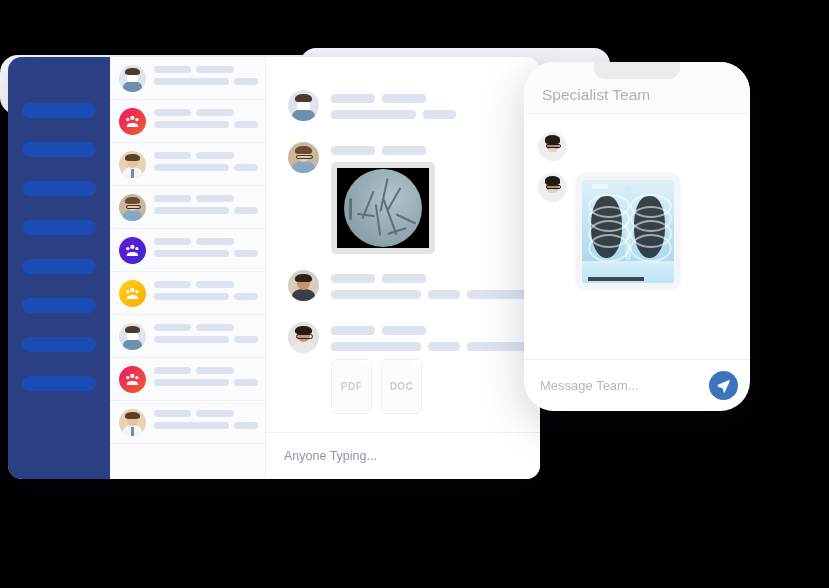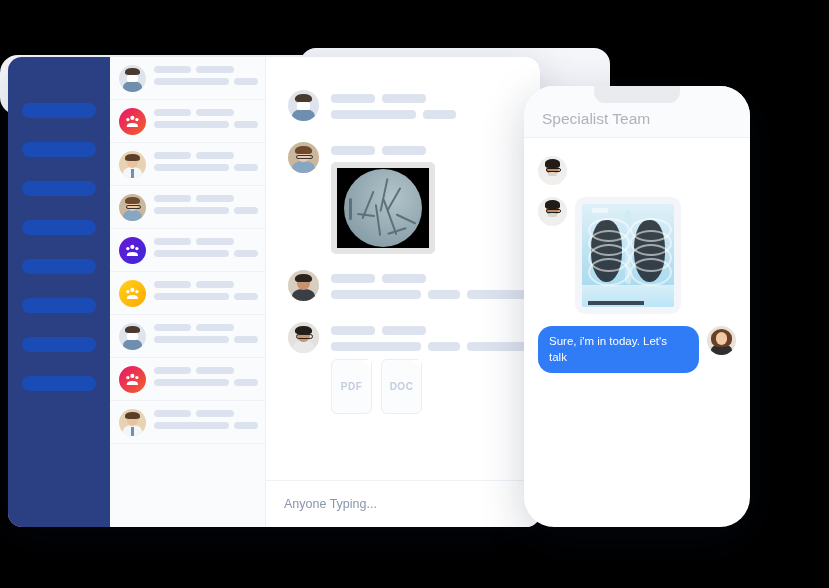--- a/index.html
+++ b/index.html
@@ -28,21 +28,21 @@
     left: 0px; top: 55px;
     width: 610px; height: 60px;
     background: #f7f9fc;
     border-radius: 18px;
   }
 
   
   .desktop {
     position: absolute;
     left: 8px; top: 57px;
-    width: 532px; height: 470px;
+    width: 532px; height: 422px;
     background: #f9a8d4;
     border-radius: 14px;
     overflow: hidden;
     display: flex;
     box-shadow: 0 10px 40px rgba(20,30,60,.18);
   }
   .nav-rail {
     width: 102px;
     background: #2b4083;
     padding-top: 46px;
@@ -157,26 +157,26 @@
     padding-left: 18px;
     font-size: 12.5px;
     color: #8a96ab;
     background: #fff;
   }
 
   
   .phone {
     position: absolute;
     left: 524px; top: 62px;
-    width: 226px; height: 441px;
+    width: 226px; height: 349px;
     background: #ffffff;
     border-radius: 30px;
     box-shadow: 0 12px 45px rgba(20,30,60,.20);
     overflow: hidden;
-    display: flex; flex-direction: column; margin-top: 24px;
+    display: flex; flex-direction: column;
   }
   .notch {
     position: absolute; left: 50%; top: 0;
     transform: translateX(-50%);
     width: 86px; height: 17px;
     background: #e9ebef;
     border-radius: 0 0 11px 11px;
   }
   .phone-header {
     height: 52px;
@@ -640,31 +640,26 @@
             <div class="rib" style="left:48px;top:26px;width:38px;height:22px"></div>
             <div class="rib" style="left:48px;top:40px;width:38px;height:24px"></div>
             <div class="rib" style="left:48px;top:54px;width:38px;height:24px"></div>
             <div style="position:absolute;left:0;bottom:0;width:100%;height:22px;background:linear-gradient(180deg,rgba(255,255,255,.55),rgba(190,230,248,.95))"></div>
             <div style="position:absolute;left:6px;bottom:2px;width:56px;height:4px;background:#1b2126;opacity:.8"></div>
             <div style="position:absolute;left:10px;top:4px;width:16px;height:5px;background:rgba(255,255,255,.5)"></div>
           </div>
         </div>
       </div>
 
-      <div class="pmsg pmsg-out">
-        <div class="bubble-out">
-          <span>Sure, i'm in today. Let's talk</span>
-        </div>
-        <div class="pav" style="background:#e9e2da">
-          <div class="face">
-              <div class="body" style="background:#2f2f33"></div>
-              <div class="head" style="background:#f0c9a6"></div>
-            <div style="position:absolute;left:14%;top:10%;width:72%;height:62%;background:#6b3f23;border-radius:50% 50% 40% 40%"></div>
-            <div style="position:absolute;left:30%;top:22%;width:40%;height:42%;background:#f0c9a6;border-radius:50%"></div>
-            </div>
-        </div>
-      </div>
 
     </div>
 
+    <div class="phone-input">
+      <span class="ph-text">Message Team...</span>
+      <div class="send-btn">
+        <svg width="15" height="15" viewBox="0 0 24 24" fill="#ffffff">
+          <path d="M2.2 11.3 21 3.2c.7-.3 1.4.4 1.1 1.1l-8.1 18.8c-.3.7-1.3.7-1.5-.1l-2-6.6-6.6-2c-.8-.2-.8-1.2-.1-1.5z"></path>
+        </svg>
+      </div>
+    </div>
   </div>
 
 </div>
 
 </body></html>

